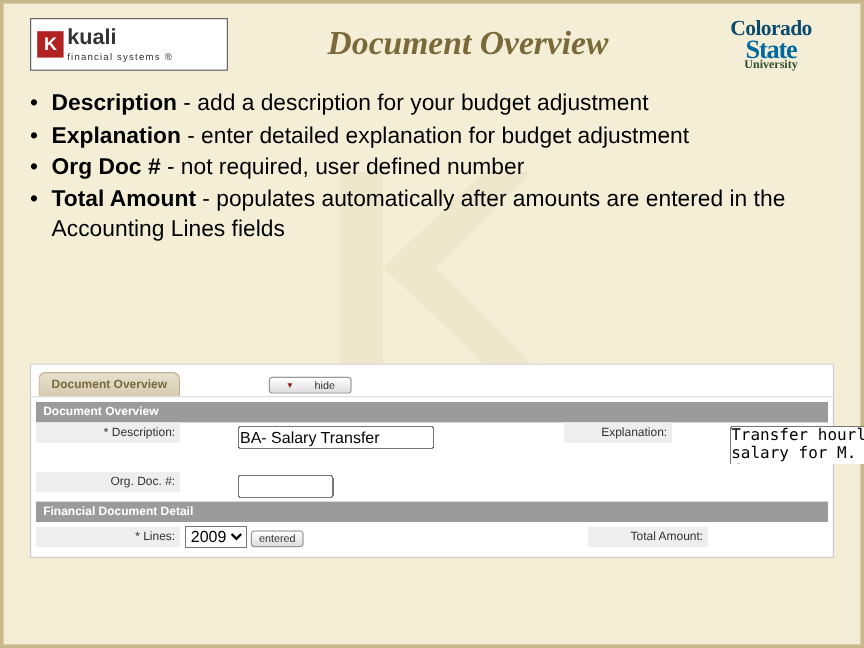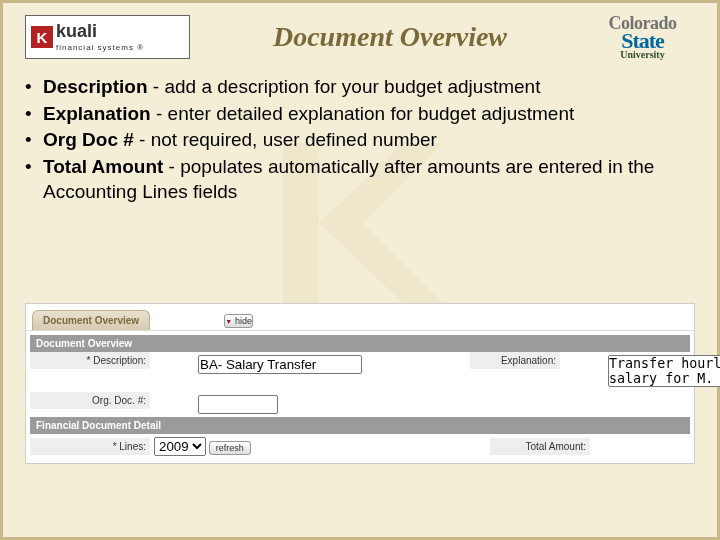--- a/index.html
+++ b/index.html
@@ -58,21 +58,21 @@
     font-size: 28px;
     color: #7a6a3a;
     text-align: center;
     flex: 1;
   }
   .logo-right {
     width: 105px;
     text-align: center;
     line-height: 0.9;
   }
-  .csu1 { font-family: Georgia, serif; font-weight: bold; font-size: 18px; color: #737373; letter-spacing: -0.5px; }
+  .csu1 { font-family: Georgia, serif; font-weight: bold; font-size: 18px; color: #0c4a6e; letter-spacing: -0.5px; }
   .csu2 { font-family: Georgia, serif; font-weight: bold; font-size: 22px; color: #0369a1; letter-spacing: -1px; }
   .csu3 { font-family: Georgia, serif; font-weight: bold; font-size: 10px; color: #2d4a2d; }
   ul.bullets {
     list-style: none;
     margin-top: 12px;
     position: relative;
     z-index: 2;
   }
   ul.bullets li {
     font-size: 19px;
@@ -120,23 +120,23 @@
     color: #7a6a3a;
     font-weight: bold;
     margin-right: 4px;
   }
   .hidebtn {
     margin-left: 70px;
     margin-bottom: 2px;
     border: 1px solid #999;
     background: linear-gradient(#fff,#ddd);
     border-radius: 3px;
-    padding: 1px 0;
+    padding: 1px 13px;
     font-size: 9px;
-    display: flex; align-items: center; gap: 3px;
+    display: flex; align-items: center; gap: 17px;
   }
   .tri { font-size: 7px; color: #8a1f1f; }
   .panelbody {
     padding: 4px;
     border-top: 1px solid #ddd;
   }
   .subheader {
     background: #9b9b9b;
     color: #fff;
     font-size: 10px;
@@ -220,21 +220,21 @@
         <div><input type="text" style="width: 80px;" value=""></div>
         <div></div>
           <div></div>
           <div></div>
       </div>
       <div class="subheader">Financial Document Detail</div>
       <div class="row3col">
         <div class="lab">* Lines:</div>
         <div>
           <select><option>2009</option></select>
-          <span class="refreshbtn">refresh</span>
+          <span class="refreshbtn">entered</span>
         </div>
         <div></div>
         <div class="lab">Total Amount:</div>
         <div></div>
       </div>
     </div>
   </div>
 </div>
 
 </body></html>

